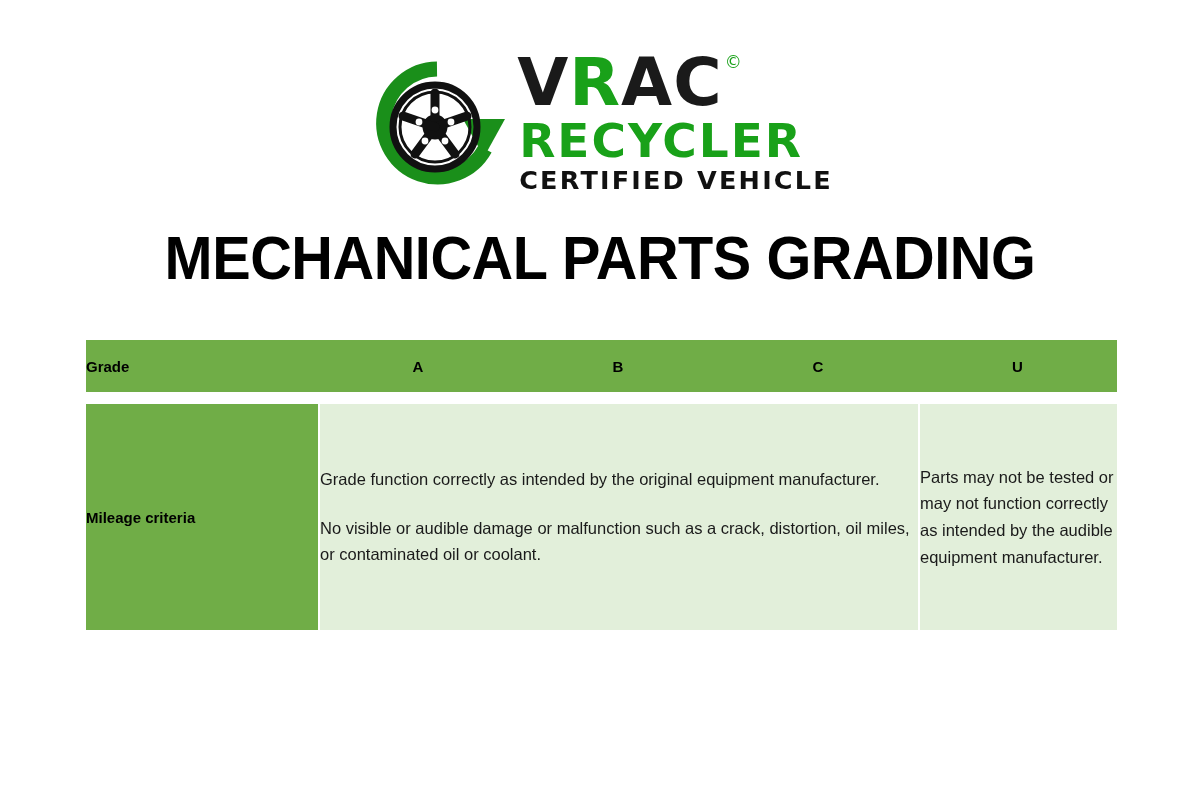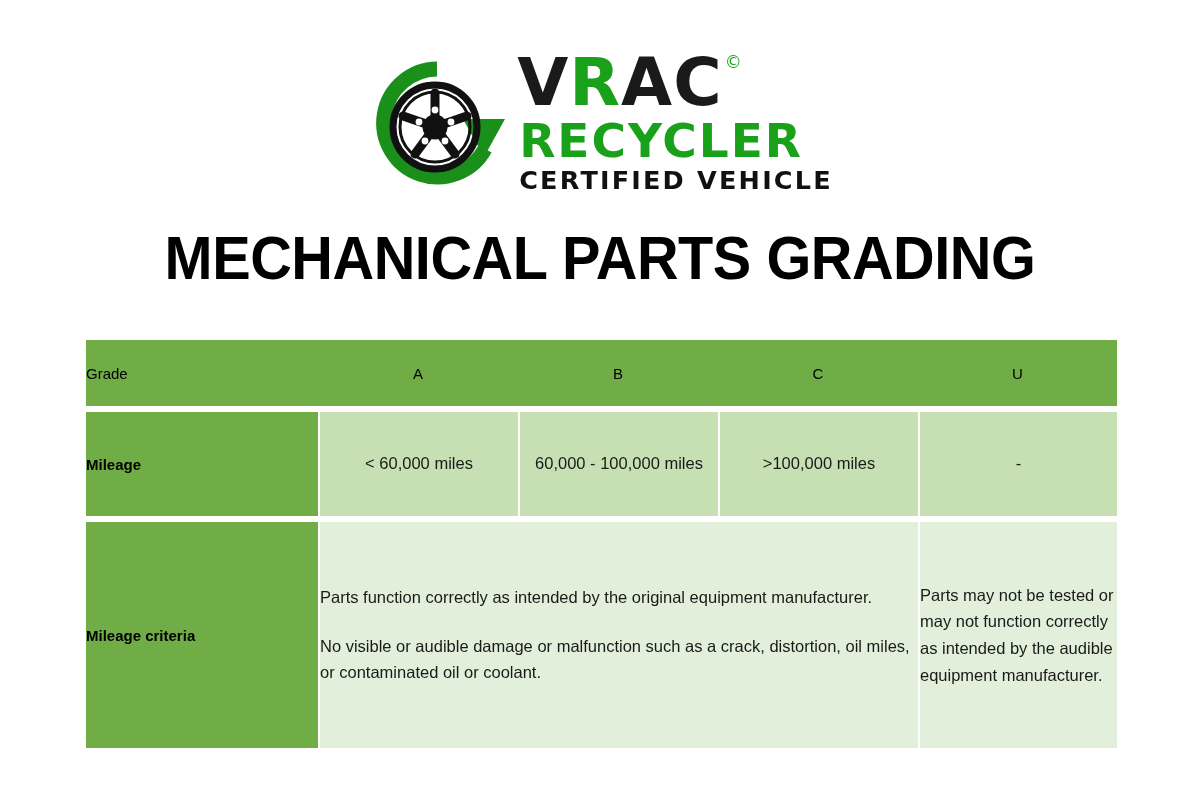--- a/index.html
+++ b/index.html
@@ -119,24 +119,24 @@
 
   .col-label { width: 232px; }
   .col-a     { width: 200px; }
   .col-b     { width: 200px; }
   .col-c     { width: 200px; }
   .col-u     { width: 199px; }
 
   
   .hdr-cell {
     background: #70ad47;
-    height: 66px;
+    height: 52px;
     color: #000000;
     font-size: 15px;
-    font-weight: normal;
+    font-weight: bold;
     text-align: center;
   }
   .hdr-cell.hdr-label {
     text-align: left;
     padding-left: 12px;
   }
 
   
   .label-cell {
     background: #70ad47;
@@ -261,39 +261,32 @@
     </tr>
 
     <tr class="row-gap">
       <td></td>
       <td></td>
       <td></td>
       <td></td>
       <td></td>
     </tr>
 
-    <tr class="mileage-row">
-      <td class="label-cell">Mileage</td>
-      <td class="data-cell">&lt; 60,000 miles</td>
-      <td class="data-cell">60,000 - 100,000 miles</td>
-      <td class="data-cell">&gt;100,000 miles</td>
-      <td class="data-cell">-</td>
-    </tr>
 
     <tr class="row-gap">
       <td></td>
       <td></td>
       <td></td>
       <td></td>
       <td></td>
     </tr>
 
     <tr class="quality-row">
       <td class="label-cell">Mileage criteria</td>
       <td class="data-cell" colspan="3">
-        <p>Parts function correctly as intended by the original equipment manufacturer.</p>
+        <p>Grade function correctly as intended by the original equipment manufacturer.</p>
         <p>No visible or audible damage or malfunction such as a crack, distortion, oil miles, or contaminated oil or coolant.</p>
       </td>
       <td class="data-cell">Parts may not be tested or may not function correctly as intended by the audible equipment manufacturer.</td>
     </tr>
 
   </tbody>
 </table>
 
 </body></html>

